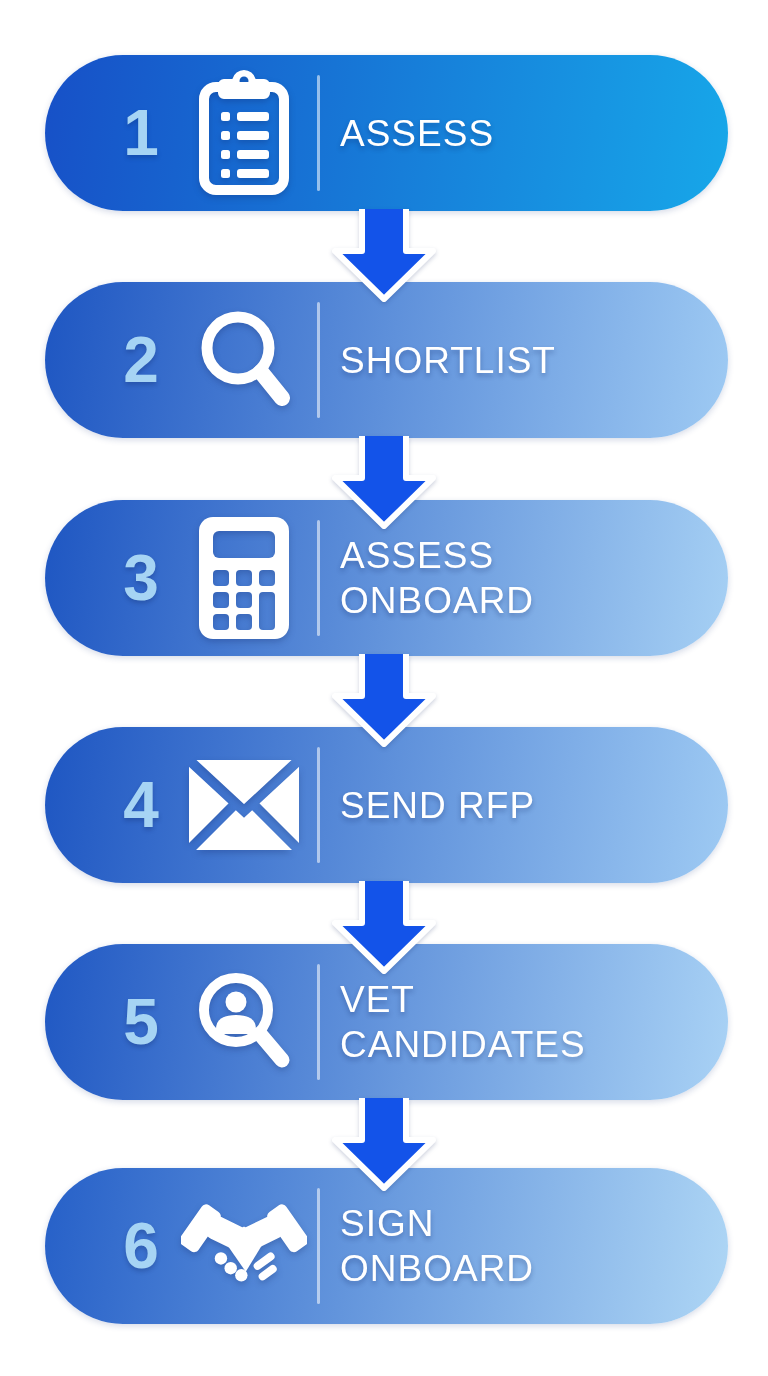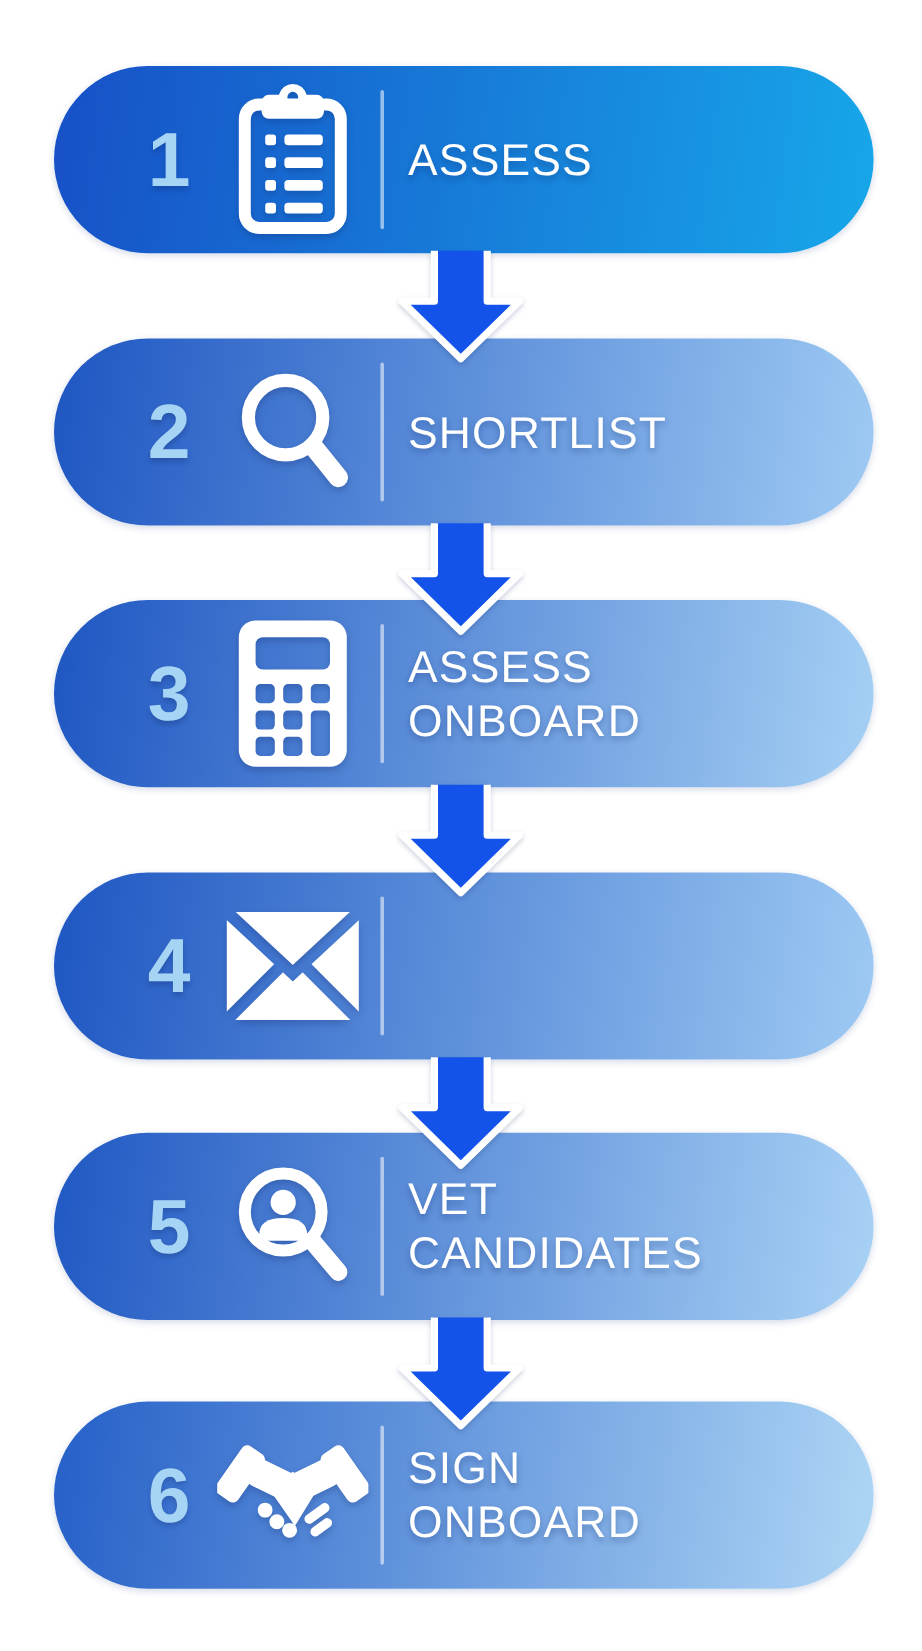--- a/index.html
+++ b/index.html
@@ -137,20 +137,24 @@
           <rect width="114" height="94" fill="#fff"></rect>
           <path d="M1 1 L57 53 L113 1" fill="none" stroke="#000" stroke-width="10"></path>
           <path d="M1 93 L47 47" fill="none" stroke="#000" stroke-width="10"></path>
           <path d="M113 93 L67 47" fill="none" stroke="#000" stroke-width="10"></path>
         </mask>
           </defs>
         <rect x="2" y="2" width="110" height="90" rx="4" fill="#fff" mask="url(#envm)"></rect>
       </svg>
     </div>
     <div class="divider"></div>
+    <div class="step-title">
+      <div>SEND RFP</div>
+      <div></div>
+    </div>
   </div>
 
   <svg class="arrow a4" viewBox="0 0 110 96">
     <polygon class="arrow-shape" points="33,-8 77,-8 77,42 104,42 55,90 6,42 33,42" stroke="#fff" stroke-width="6" stroke-linejoin="round" fill="#1353e9"></polygon>
   </svg>
 
   <div class="pill p5" style="background-image: linear-gradient(98deg, rgb(32, 88, 195) 0%, rgb(169, 210, 245) 100%);">
     <div class="step-number" style="color: rgb(166, 212, 244);">5</div>
     <div class="step-icon">
       <svg width="114" height="114" viewBox="0 0 114 114">

